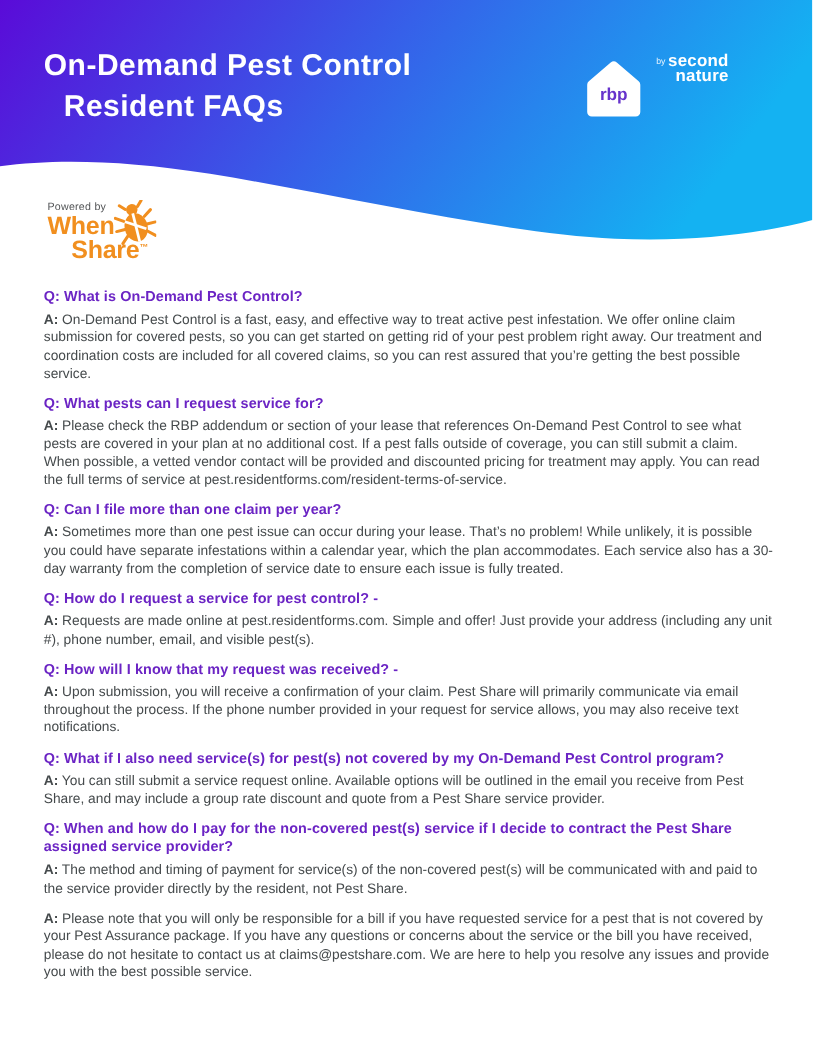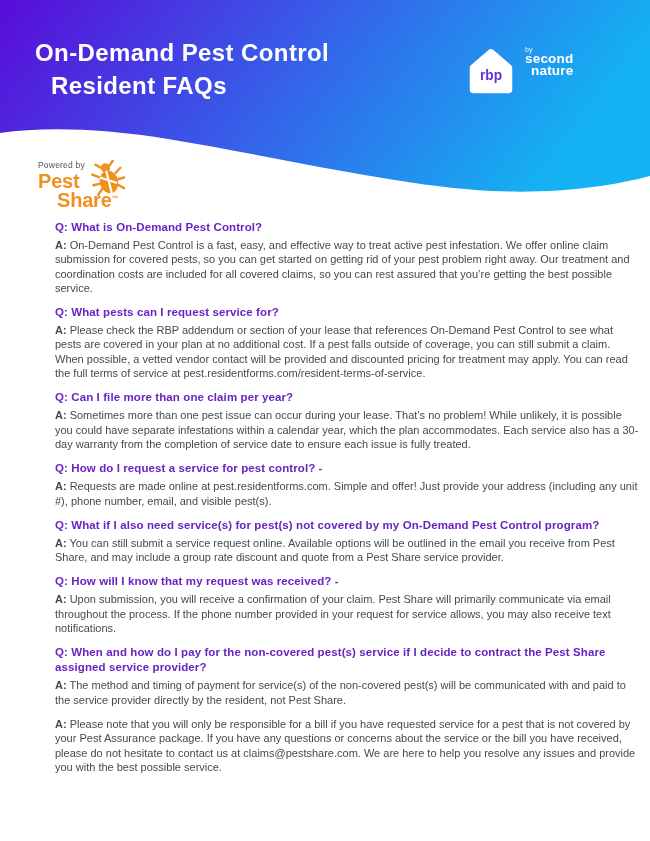--- a/index.html
+++ b/index.html
@@ -8,32 +8,32 @@
     font-family:"Liberation Sans",sans-serif;
   }
   
   .header-svg{position:absolute;top:0;left:0;display:block;}
   .title-block{position:absolute;left:35px;top:36px;color:#ffffff;}
   .title-line1{font-size:24px;font-weight:700;letter-spacing:0.4px;line-height:33px;}
   .title-line2{font-size:24px;font-weight:700;letter-spacing:0.4px;line-height:33px;margin-left:16px;}
   
   .rbp-logo{position:absolute;left:466px;top:47px;display:flex;align-items:flex-start;}
   .rbp-house{display:block;}
-  .sn-text{display:flex;align-items:flex-start;margin-left:9px;margin-top:-4px;flex-direction:column;}
+  .sn-text{display:flex;align-items:flex-start;margin-left:9px;margin-top:-4px;}
   .sn-by{font-size:7px;color:rgba(255,255,255,0.9);margin-top:3px;margin-right:2px;font-weight:400;}
   .sn-stack{text-align:right;color:#ffffff;font-weight:700;font-size:13.5px;line-height:11.5px;letter-spacing:0.2px;}
   
   .ps-logo{position:absolute;left:38px;top:160px;width:120px;}
   .ps-powered{font-size:8.5px;color:#525456;letter-spacing:0.2px;margin:0 0 3px 0;}
   .ps-line1{font-size:20px;font-weight:800;color:#F18F1F;line-height:17px;letter-spacing:-0.2px;}
   .ps-line2{font-size:20px;font-weight:800;color:#F18F1F;line-height:17px;letter-spacing:-0.2px;margin-left:19px;}
   .ps-tm{font-size:7px;vertical-align:6px;font-weight:700;}
   .ps-bug{position:absolute;left:53px;top:0px;}
   
-  .faq-list{position:absolute;left:35px;top:220px;width:584px;margin-left:20px;}
+  .faq-list{position:absolute;left:35px;top:231px;width:584px;}
   .faq-q{font-size:11.5px;font-weight:700;color:#6B24C4;line-height:15px;margin:0 0 3px 0;letter-spacing:0.1px;}
   .faq-a{font-size:11px;font-weight:400;color:#454A4C;line-height:14.3px;margin:0 0 10px 0;}
   .a-prefix{font-weight:700;}
 </style>
 </head>
 <body>
 
 <div class="page">
 
   <svg class="header-svg" width="650" height="200" viewBox="0 0 650 200" aria-hidden="true">
@@ -65,21 +65,21 @@
       <span class="sn-by">by</span>
       <div class="sn-stack">
         <div>second</div>
         <div>nature</div>
       </div>
     </div>
   </div>
 
   <div class="ps-logo">
     <div class="ps-powered">Powered by</div>
-    <div class="ps-line1">Pest</div>
+    <div class="ps-line1">When</div>
     <div class="ps-line2"><span>Share</span><span class="ps-tm">™</span></div>
     <svg class="ps-bug" width="34" height="36" viewBox="0 0 34 36" aria-hidden="true">
       <g transform="rotate(-14 17 18)" stroke="#F18F1F" stroke-width="2.4" stroke-linecap="round" fill="none">
         <path d="M12,6 L8,2"></path>
           <path d="M22,6 L26,2"></path>
         <path d="M8.5,15 L2.5,11"></path>
           <path d="M8,21.5 L1,21.5"></path>
           <path d="M9,27 L3.5,32"></path>
         <path d="M25.5,15 L31.5,11"></path>
           <path d="M26,21.5 L33,21.5"></path>
@@ -110,27 +110,27 @@
       <h3 class="faq-q">Q: Can I file more than one claim per year?</h3>
       <p class="faq-a"><span class="a-prefix">A:</span><span> Sometimes more than one pest issue can occur during your lease. That’s no problem! While unlikely, it is possible you could have separate infestations within a calendar year, which the plan accommodates. Each service also has a 30-day warranty from the completion of service date to ensure each issue is fully treated.</span></p>
     </div>
 
     <div class="faq-item">
       <h3 class="faq-q">Q: How do I request a service for pest control? -</h3>
       <p class="faq-a"><span class="a-prefix">A:</span><span> Requests are made online at pest.residentforms.com. Simple and offer! Just provide your address (including any unit #), phone number, email, and visible pest(s).</span></p>
     </div>
 
     <div class="faq-item">
-      <h3 class="faq-q">Q: What if I also need service(s) for pest(s) not covered by my On-Demand Pest Control program?</h3>
-      <p class="faq-a"><span class="a-prefix">A:</span><span> You can still submit a service request online. Available options will be outlined in the email you receive from Pest Share, and may include a group rate discount and quote from a Pest Share service provider.</span></p>
+      <h3 class="faq-q">Q: How will I know that my request was received? -</h3>
+      <p class="faq-a"><span class="a-prefix">A:</span><span> Upon submission, you will receive a confirmation of your claim. Pest Share will primarily communicate via email throughout the process. If the phone number provided in your request for service allows, you may also receive text notifications.</span></p>
     </div>
 
     <div class="faq-item">
-      <h3 class="faq-q">Q: How will I know that my request was received? -</h3>
-      <p class="faq-a"><span class="a-prefix">A:</span><span> Upon submission, you will receive a confirmation of your claim. Pest Share will primarily communicate via email throughout the process. If the phone number provided in your request for service allows, you may also receive text notifications.</span></p>
+      <h3 class="faq-q">Q: What if I also need service(s) for pest(s) not covered by my On-Demand Pest Control program?</h3>
+      <p class="faq-a"><span class="a-prefix">A:</span><span> You can still submit a service request online. Available options will be outlined in the email you receive from Pest Share, and may include a group rate discount and quote from a Pest Share service provider.</span></p>
     </div>
 
     <div class="faq-item">
       <h3 class="faq-q">Q: When and how do I pay for the non-covered pest(s) service if I decide to contract the Pest Share assigned service provider?</h3>
       <p class="faq-a"><span class="a-prefix">A:</span><span> The method and timing of payment for service(s) of the non-covered pest(s) will be communicated with and paid to the service provider directly by the resident, not Pest Share.</span></p>
     </div>
 
     <div class="faq-item">
       <p class="faq-a"><span class="a-prefix">A:</span><span> Please note that you will only be responsible for a bill if you have requested service for a pest that is not covered by your Pest Assurance package. If you have any questions or concerns about the service or the bill you have received, please do not hesitate to contact us at claims@pestshare.com. We are here to help you resolve any issues and provide you with the best possible service.</span></p>
     </div>

